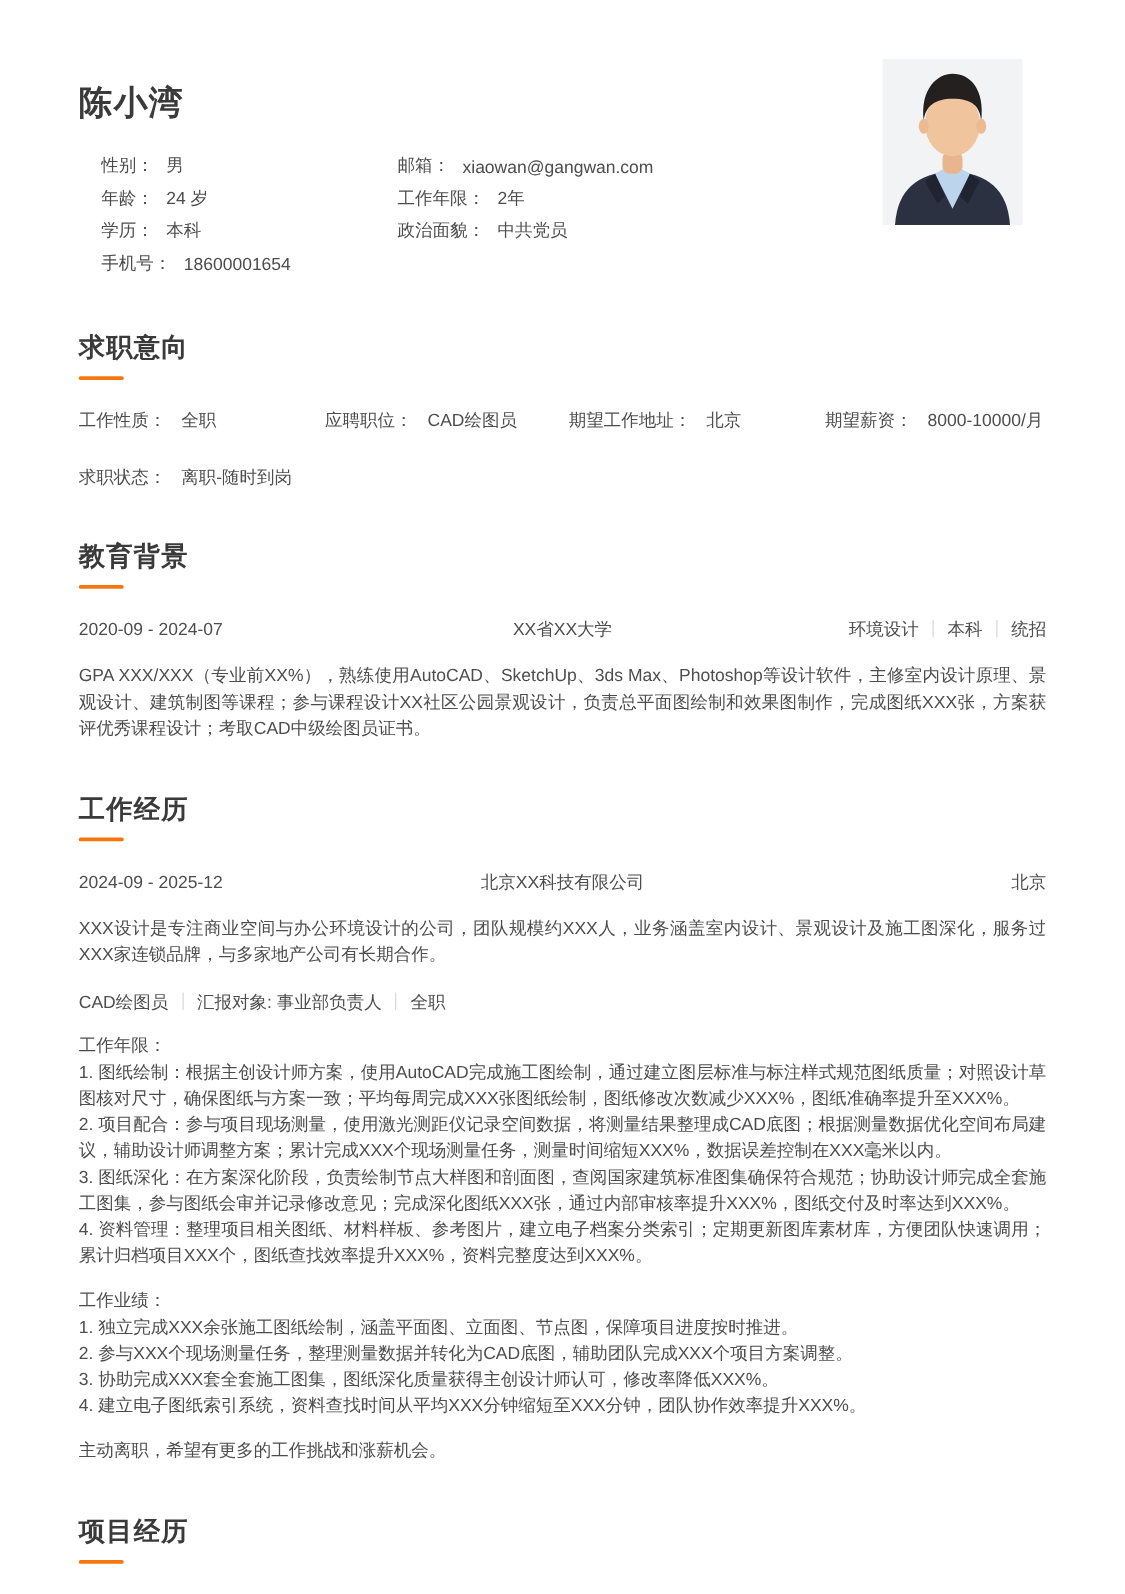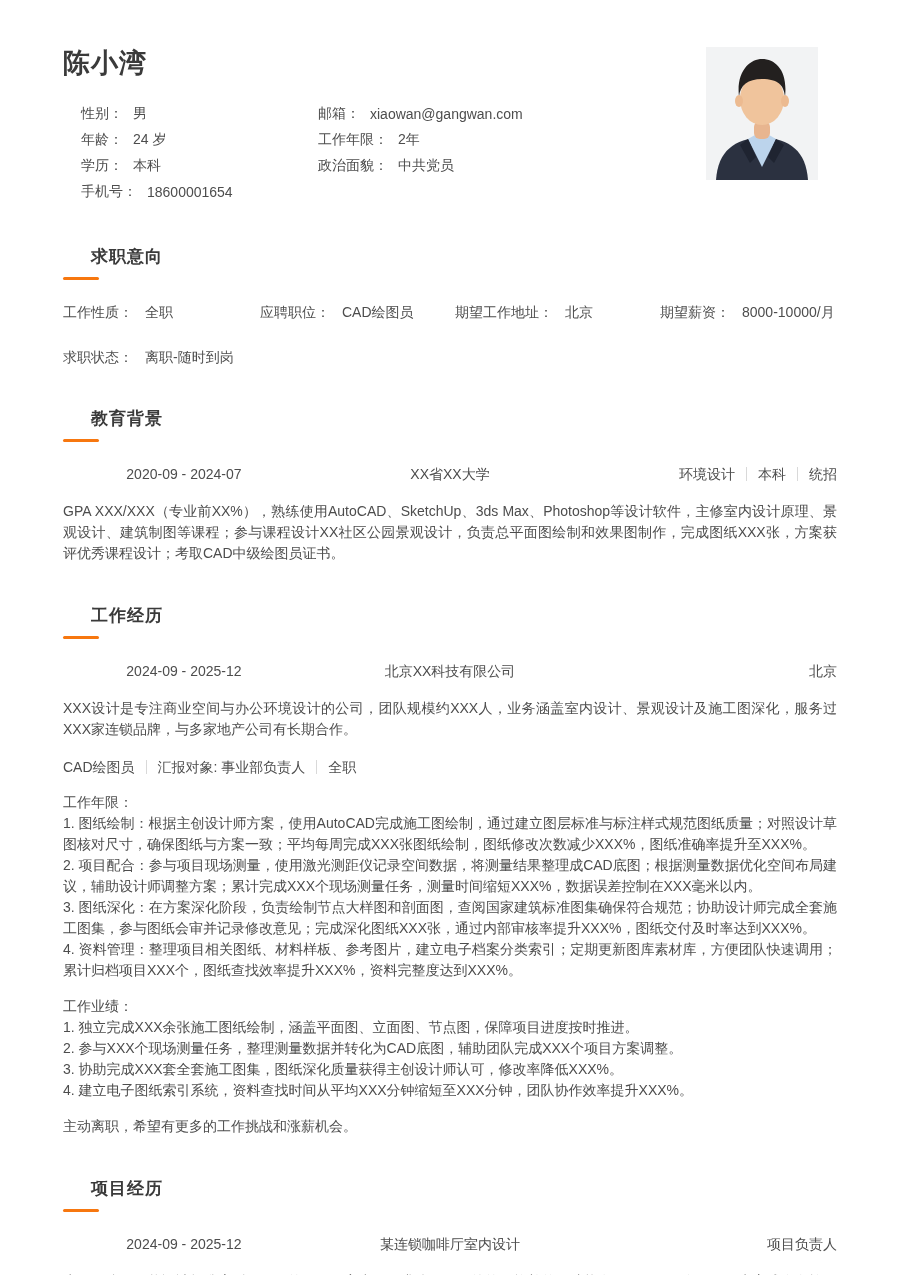--- a/index.html
+++ b/index.html
@@ -3,50 +3,50 @@
 <meta charset="utf-8">
 <style>
   * { margin: 0; padding: 0; box-sizing: border-box; }
   html, body { width: 900px; }
   body {
     width: 900px; height: 1275px; overflow: hidden;
     background: #ffffff;
     font-family: "Liberation Sans", "DejaVu Sans", sans-serif;
     color: #4d4d4d;
   }
-  .page { position: relative; width: 900px; height: 1275px; padding: 45px 63px 0 63px; }
+  .page { position: relative; width: 900px; height: 1275px; padding: 64px 63px 0 63px; }
 
   
   .name { font-size: 27px; font-weight: bold; color: #3a3a3a; letter-spacing: 1px; }
   .photo {
     position: absolute; top: 47px; right: 82px;
     width: 112px; height: 133px; overflow: hidden; background: #f4f5f6;
   }
   .info-grid {
     margin-top: 20px; width: 560px;
     display: grid; grid-template-columns: 237px 1fr; column-gap: 0;
   }
   .info-item { display: flex; align-items: center; height: 26px; font-size: 14px; margin-left: 18px; }
   .info-item .lbl { margin-right: 10px; white-space: nowrap; }
 
   
   .section { margin-top: 40px; }
-  .sec-title { font-size: 17px; font-weight: bold; color: #3a3a3a; letter-spacing: 1px; margin-left: 28px; }
+  .sec-title { font-size: 21px; font-weight: bold; color: #3a3a3a; letter-spacing: 1px; }
   .sec-underline { width: 36px; height: 3px; background: #f7770f; border-radius: 1.5px; margin-top: 9px; }
   .sec-body { margin-top: 22px; font-size: 14px; line-height: 20px; }
 
   
   .intent-row { display: grid; grid-template-columns: 197px 195px 205px 1fr; }
   .intent-row + .intent-row { margin-top: 25px; }
   .pair { display: flex; white-space: nowrap; font-size: 14px; align-items: flex-end; }
   .pair .lbl { margin-right: 12px; }
 
   
   .exp-row { display: flex; align-items: baseline; font-size: 14px; }
-  .exp-row .l { flex: 1; text-align: center; }
+  .exp-row .l { flex: 1; text-align: left; }
   .exp-row .c { flex: 1.2; text-align: center; white-space: nowrap; }
   .exp-row .r { flex: 1; text-align: right; white-space: nowrap; }
 
   .para { margin-top: 17px; line-height: 21px; text-align: justify; }
   .tag-row { margin-top: 17px; display: flex; align-items: center; font-size: 14px; }
   .vsep { width: 1px; height: 14px; background: #d9d9d9; margin: 0 11px; }
 
   .block { margin-top: 15px; line-height: 21px; }
   .block .item { text-align: justify; }
 </style>

